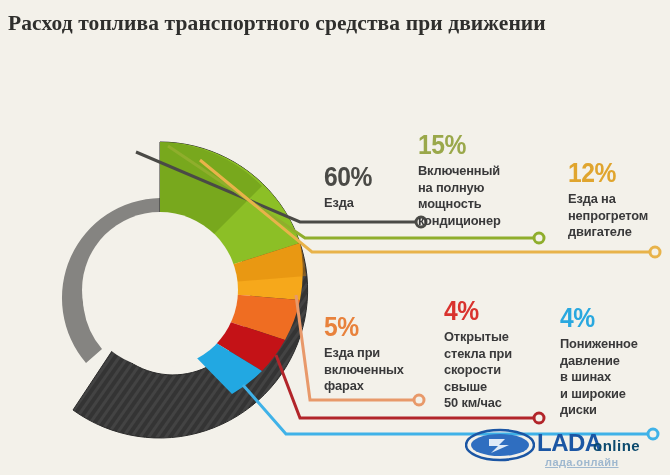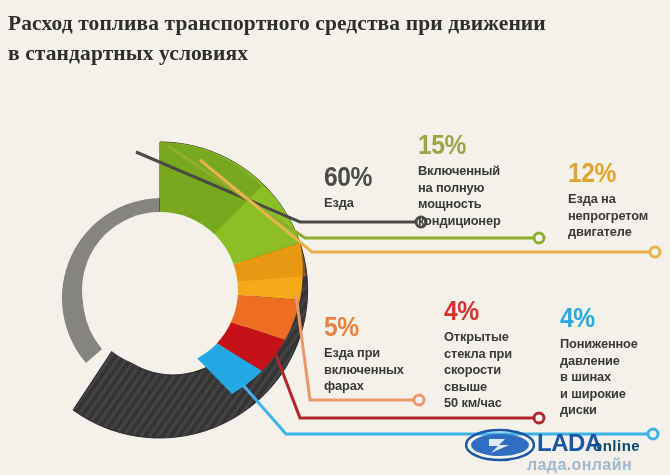--- a/index.html
+++ b/index.html
@@ -45,32 +45,31 @@
     font-family:"Liberation Sans", sans-serif;
     font-weight:bold;font-size:24px;letter-spacing:-0.5px;
     color:#1b56a4;
     margin-left:14px;
   }
   .wm-online{
     position:absolute;left:128px;top:13px;
     font-size:15px;font-weight:bold;color:#0c4a6e;letter-spacing:.5px;
   }
   .wm-sub{
-    position:absolute;left:62px;top:32px;
-    font-size:16px;font-weight:bold;color:#9fb8cf;letter-spacing:.4px;
+    position:absolute;left:80px;top:32px;
+    font-size:11px;font-weight:bold;color:#9fb8cf;letter-spacing:.4px;text-decoration:underline;
   }
 </style>
 </head>
 <body>
 
 <div id="stage">
 
   <div class="title">
     <span class="ln">Расход топлива транспортного средства при движении</span>
-    <span class="ln">в стандартных условиях</span>
   </div>
 
   <svg class="layer" viewBox="0 0 670 475">
     <defs>
       <pattern id="hatch" width="7" height="7" patternTransform="rotate(35)" patternUnits="userSpaceOnUse">
         <rect width="7" height="7" fill="#343434"></rect>
         <rect width="3" height="7" fill="#434343"></rect>
       </pattern>
       <linearGradient id="gShadeG" x1="0" y1="0" x2="0" y2="1">
         <stop offset="0%" stop-color="#9ecb2e"></stop>

